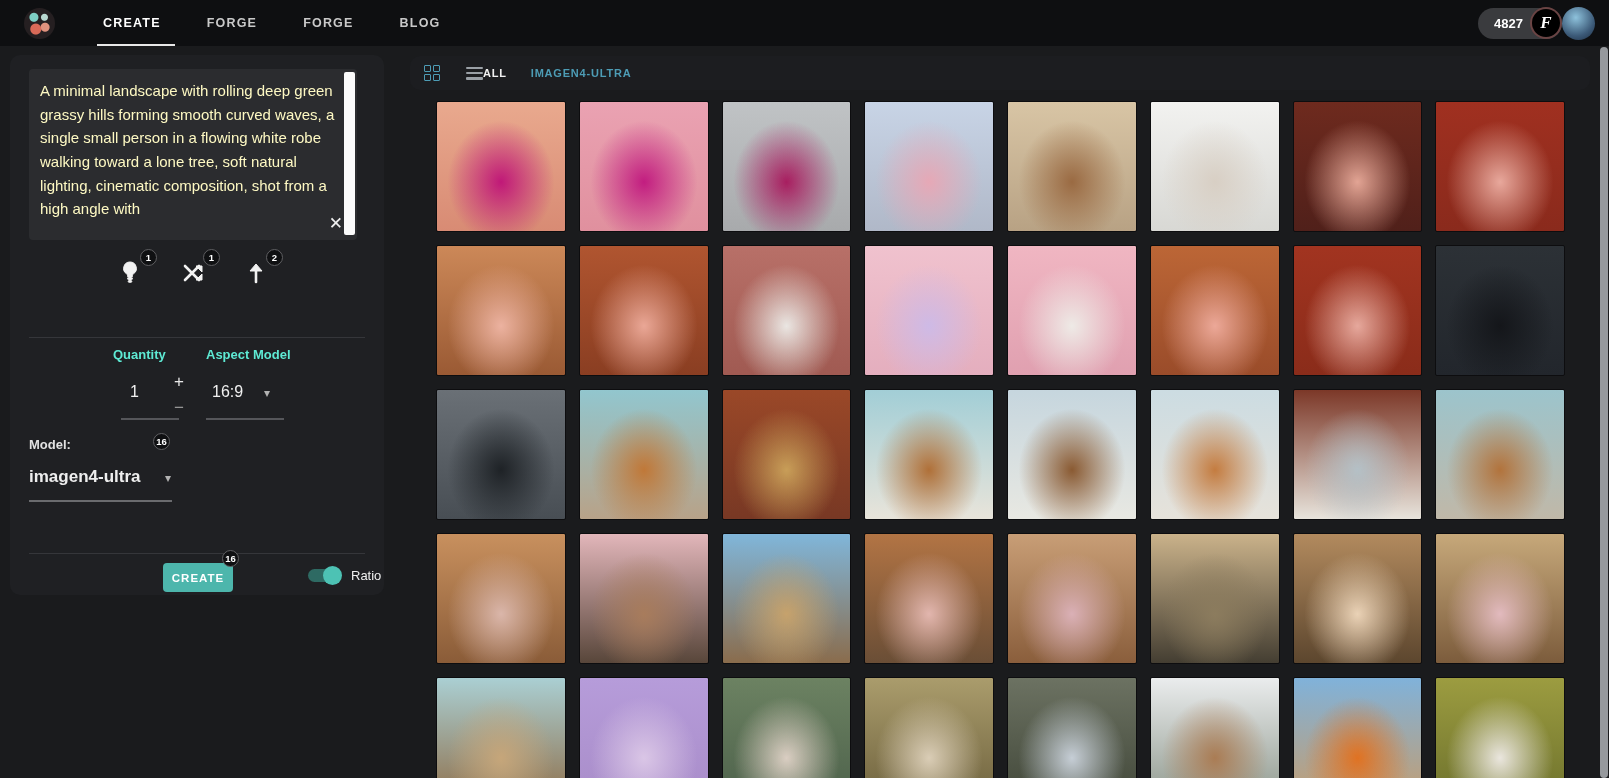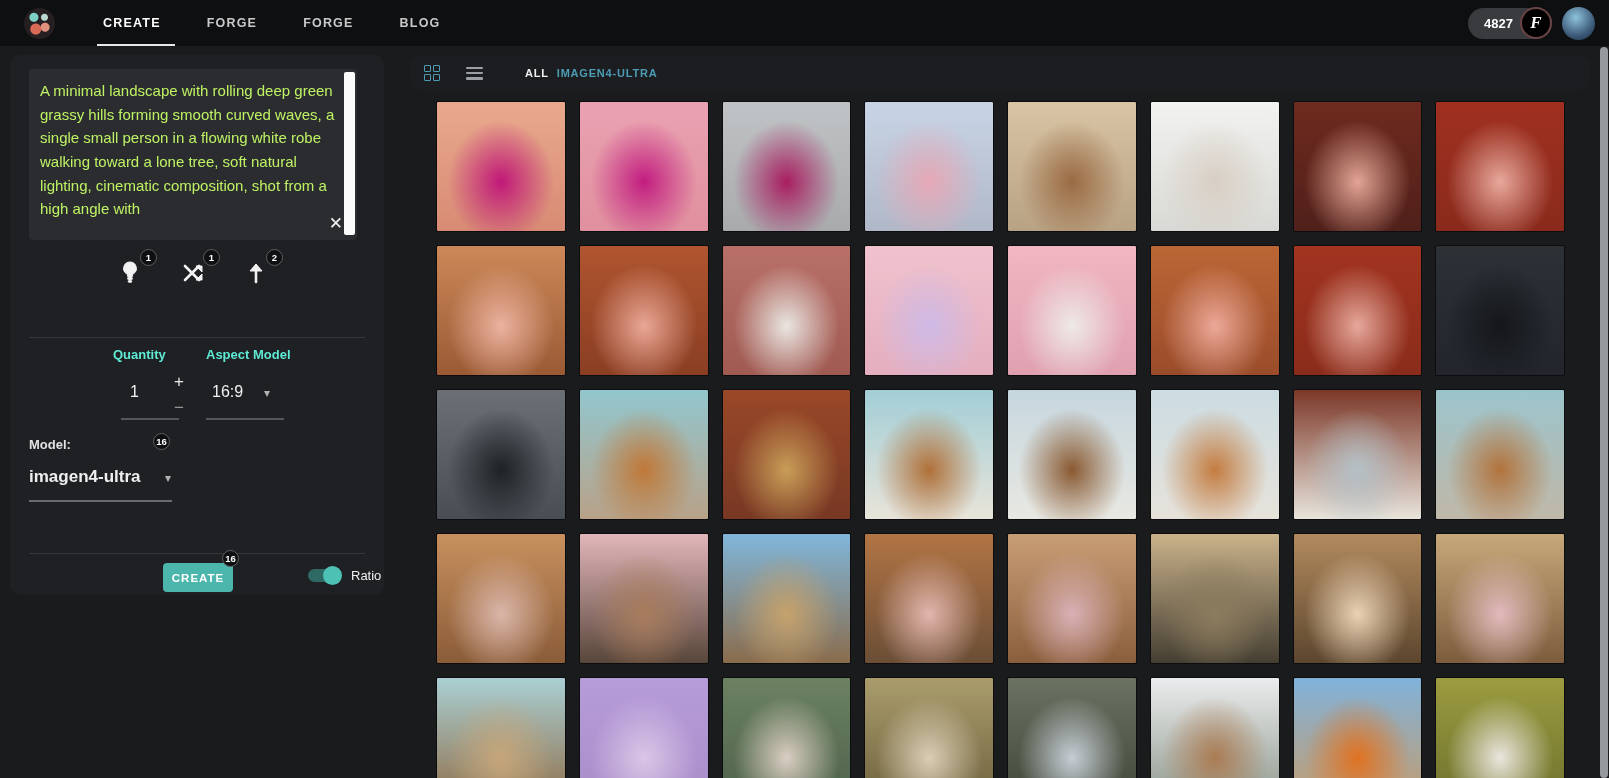--- a/index.html
+++ b/index.html
@@ -15,38 +15,38 @@
             radial-gradient(circle 5px at 38% 68%, #d96a58 0 5px, transparent 6px),
             radial-gradient(circle 4px at 68% 62%, #e0927e 0 4px, transparent 5px),
             radial-gradient(circle 3px at 66% 30%, #b8d8d0 0 3px, transparent 4px),
             #251f21; }
   .nav { display:flex; align-items:stretch; height:100%; gap:46px; margin-left:26px; }
   .nav-item { display:flex; align-items:center; color:#c9c9c9; font-size:12.5px;
               font-weight:bold; letter-spacing:1.2px; cursor:pointer; position:relative; }
   .nav-item.active { color:#ffffff; }
   .nav-item.active::after { content:""; position:absolute; left:-6px; right:-14px; bottom:0;
               height:2px; background:#e8e8e8; }
-  .header-right { margin-left:auto; display:flex; align-items:center; gap:10px; margin-right:14px; }
+  .header-right { margin-left:auto; display:flex; align-items:center; margin-right:14px; }
   .credits-pill { height:31px; background:#3a3b3e; border-radius:16px; display:flex;
               align-items:center; padding:0 2px 0 16px; gap:9px; }
   .credits-count { color:#ffffff; font-size:13px; font-weight:bold; }
   .f-coin { width:28px; height:28px; border-radius:50%; background:#000;
             box-shadow:0 0 0 2px #6a4444; color:#fff; display:flex; align-items:center;
             justify-content:center; font-family:"Liberation Serif", serif;
             font-style:italic; font-weight:bold; font-size:17px; }
   .avatar { width:33px; height:33px; border-radius:50%;
             background:radial-gradient(circle at 42% 32%, #8ec2dc, #3c5a78 62%, #1c2c40); }
 
   
   .panel { position:absolute; left:10px; top:55px; width:374px; height:540px;
            background:#1f2023; border-radius:10px; }
   .prompt-wrap { position:absolute; left:19px; top:14px; width:328px; height:171px;
            background:#2b2c2f; border-radius:4px; }
   .prompt-text { position:absolute; left:11px; top:10px; right:22px; bottom:6px;
-           color:#bef264; font-size:15px; line-height:1.58; overflow:hidden; }
+           color:#fef9c3; font-size:15px; line-height:1.58; overflow:hidden; }
   .prompt-scrollbar { position:absolute; right:2px; top:3px; width:11px; height:163px;
            background:#fbfbfb; border-radius:2px; }
   .prompt-clear { position:absolute; right:14px; bottom:8px; color:#efefef; font-size:17px;
            line-height:1; cursor:pointer; }
   .tools-row { position:absolute; left:108px; top:203px; display:flex; gap:39px; }
   .tool { position:relative; width:24px; height:26px; display:flex; align-items:flex-end;
            justify-content:center; cursor:pointer; }
   .tool svg { display:block; }
   .badge { width:17px; height:17px; border-radius:50%; background:#0f1012;
            border:1px solid #5f5f62; color:#fff; font-size:9.5px; font-weight:bold;
@@ -92,21 +92,21 @@
   
   .filter-bar { position:absolute; left:410px; top:56px; width:1180px; height:34px;
             background:#1c1d20; border-radius:10px; display:flex; align-items:center; }
   .view-icons { display:flex; align-items:center; gap:26px; margin-left:14px; }
   .grid-icon { width:16px; height:16px; display:grid; grid-template-columns:7px 7px;
             grid-template-rows:7px 7px; gap:2px; cursor:pointer; }
   .grid-icon span { border:1.5px solid #4d9cb5; border-radius:1px; }
   .list-icon { width:17px; height:13px; display:flex; flex-direction:column;
             justify-content:space-between; cursor:pointer; }
   .list-icon span { height:2.5px; background:#9aa0a6; border-radius:1px; }
-  .filters { display:flex; align-items:center; gap:8px; margin-left:42px; }
+  .filters { display:flex; align-items:center; gap:24px; }
   .filter-item { font-size:11px; font-weight:bold; letter-spacing:0.8px; color:#f0f0f0; cursor:pointer; }
   .filter-item.active { color:#4d9cb5; }
 
   .gallery-grid { position:absolute; left:436px; top:101px; width:1129px;
             display:grid; grid-template-columns:repeat(8, 1fr); gap:13px;
             grid-auto-rows:131px; }
   .tile { border-radius:2px; border:1px solid #0d0d0f; cursor:pointer; }
 
   .page-scrollbar { position:absolute; right:1px; top:47px; width:8px; height:731px;
             background:#96999d; border-radius:4px; }

